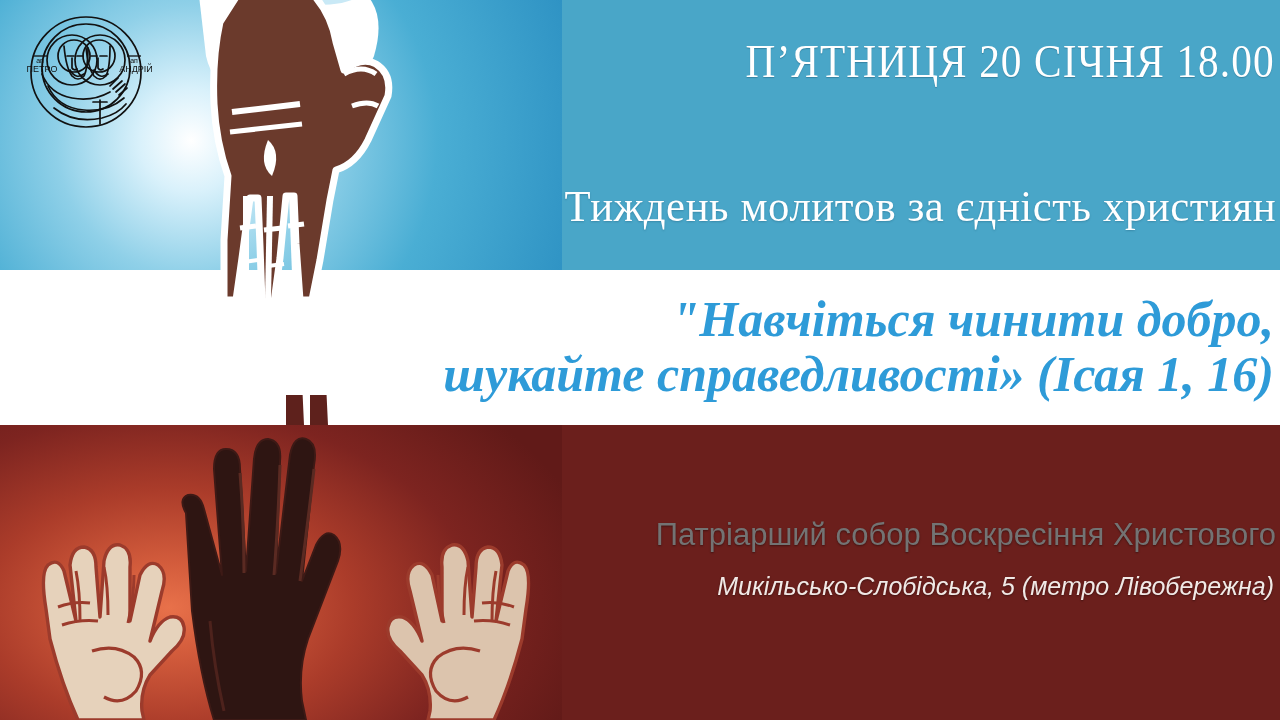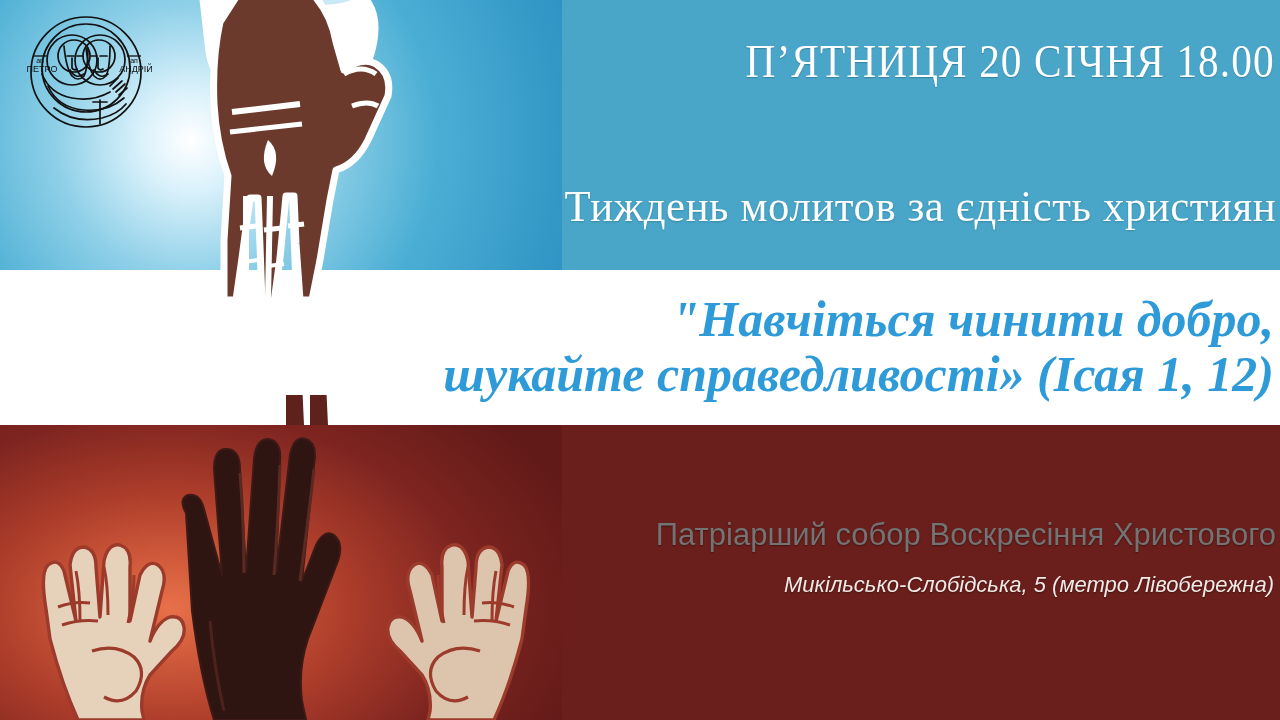--- a/index.html
+++ b/index.html
@@ -115,21 +115,21 @@
     white-space:nowrap;
     text-shadow:0 1px 2px rgba(0,0,0,.4);
   }
   .address{
     position:absolute;left:300px;top:572px;width:980px;
     text-align:right;
     padding-right:6px;
     box-sizing:border-box;
     font-family:"Liberation Sans", sans-serif;
     font-style:italic;
-    font-size:22px;
+    font-size:25px;
     color:#f1e9e6;
     white-space:nowrap;
     text-shadow:0 1px 2px rgba(0,0,0,.4);
   }
 </style>
 </head>
 <body>
 
 <div id="poster">
 
@@ -324,20 +324,20 @@
       </g>
     </svg>
   </div>
 
   <div class="date-line">П’ЯТНИЦЯ 20 СІЧНЯ 18.00</div>
 
   <div class="week-line">Тиждень молитов за єдність християн</div>
 
   <div class="quote">
     <span class="q-l1">"Навчіться чинити добро,</span>
-    <span class="q-l2">шукайте справедливості» (Ісая 1, 12)</span>
+    <span class="q-l2">шукайте справедливості» (Ісая 1, 16)</span>
   </div>
 
   <div class="venue">Патріарший собор Воскресіння Христового</div>
 
   <div class="address">Микільсько-Слобідська, 5 (метро Лівобережна)</div>
 
 </div>
 
 </body></html>

